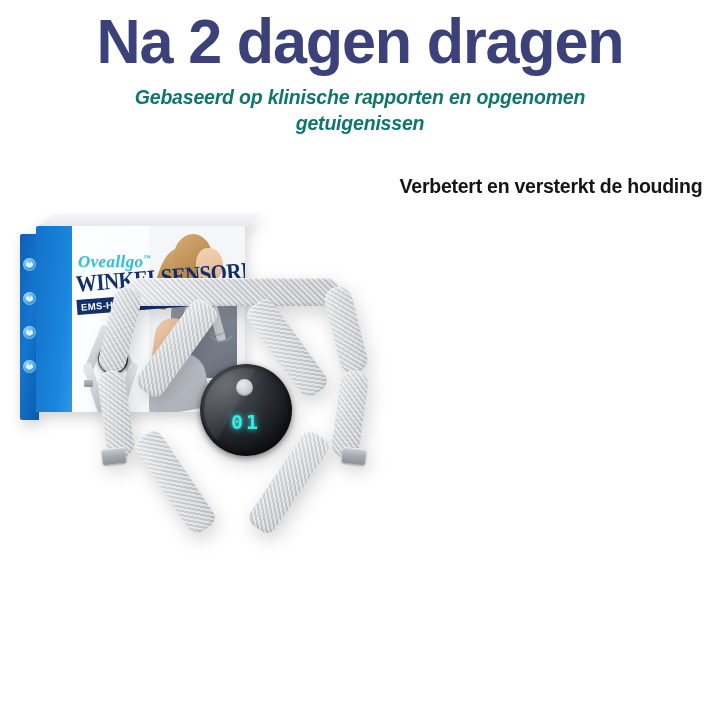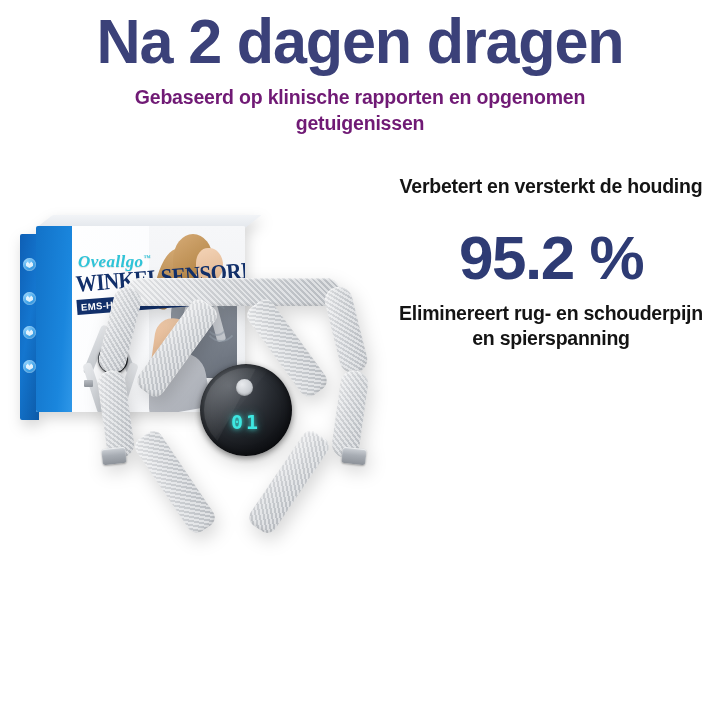--- a/index.html
+++ b/index.html
@@ -43,22 +43,23 @@
   .subhead {
     position: absolute;
     left: 118px;
     top: 84px;
     width: 484px;
     text-align: center;
     font-family: "Liberation Sans", sans-serif;
     font-weight: bold;
     font-size: 19.5px;
     line-height: 26px;
-    color: #701a75;
+    color: #0f766e;
     letter-spacing: -0.2px;
+    font-style: italic;
   }
 
   
   .stats {
     position: absolute;
     left: 382px;
     top: 146px;
     width: 338px;
   }
   .stat { width: 100%; text-align: center; }
@@ -475,21 +476,17 @@
       </div>
     </div>
   </div>
 
   <div class="stats">
 
     <div class="stat stat-1">
       <div class="stat-label">Verbetert en versterkt de houding</div>
     </div>
 
-    <div class="stat stat-2">
-      <div class="stat-value">95.2 %</div>
-      <div class="stat-label">Eliminereert rug- en schouderpijn en spierspanning</div>
-    </div>
 
 
   </div>
 
 </div>
 
 </body></html>

